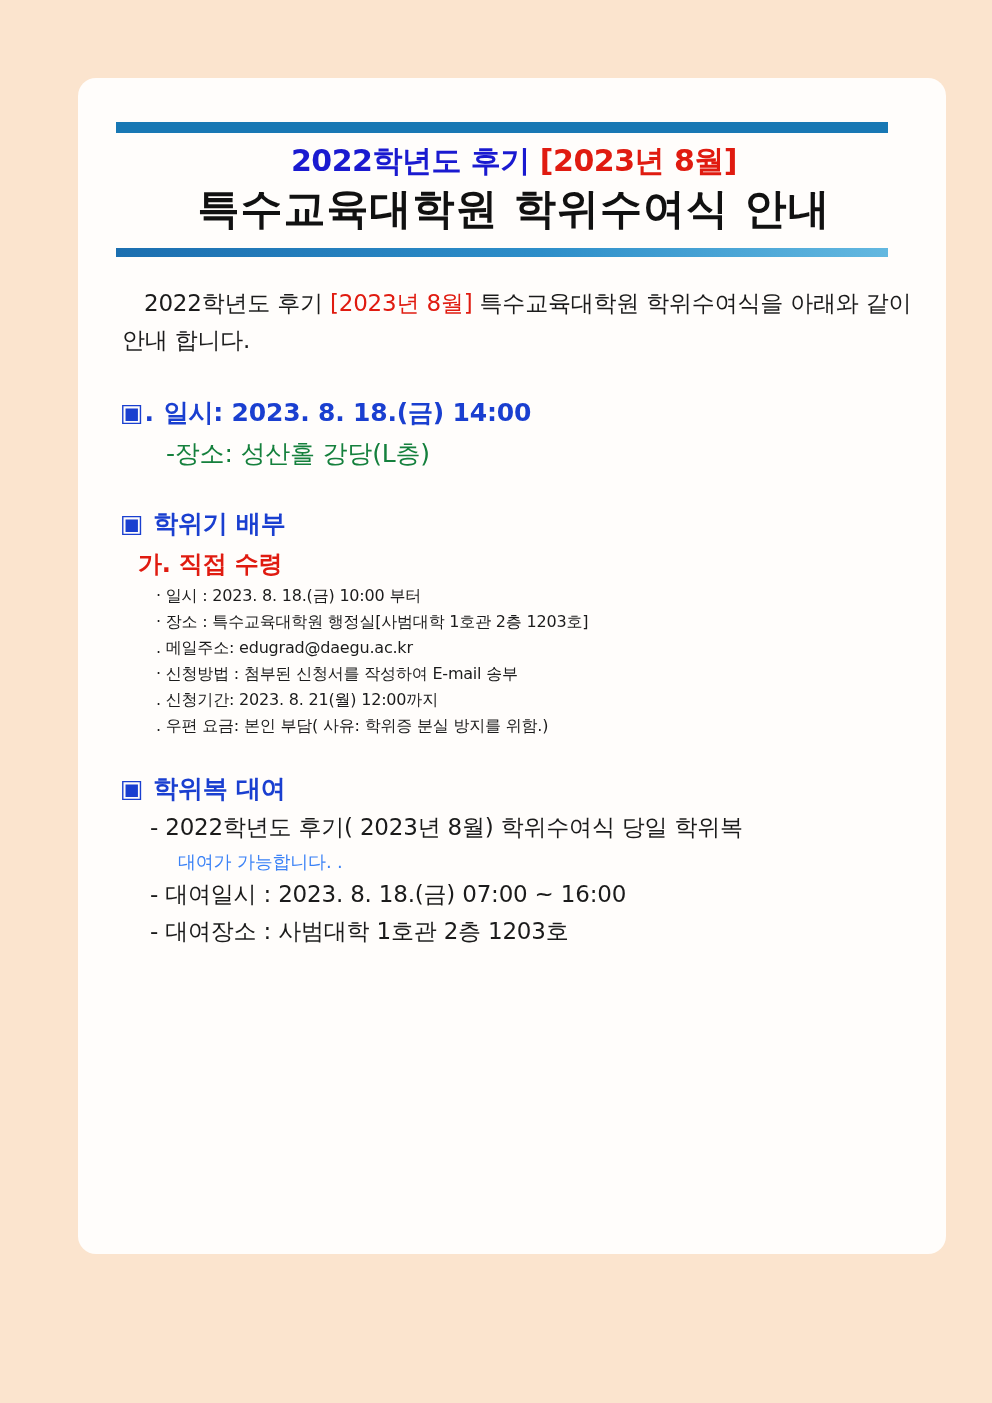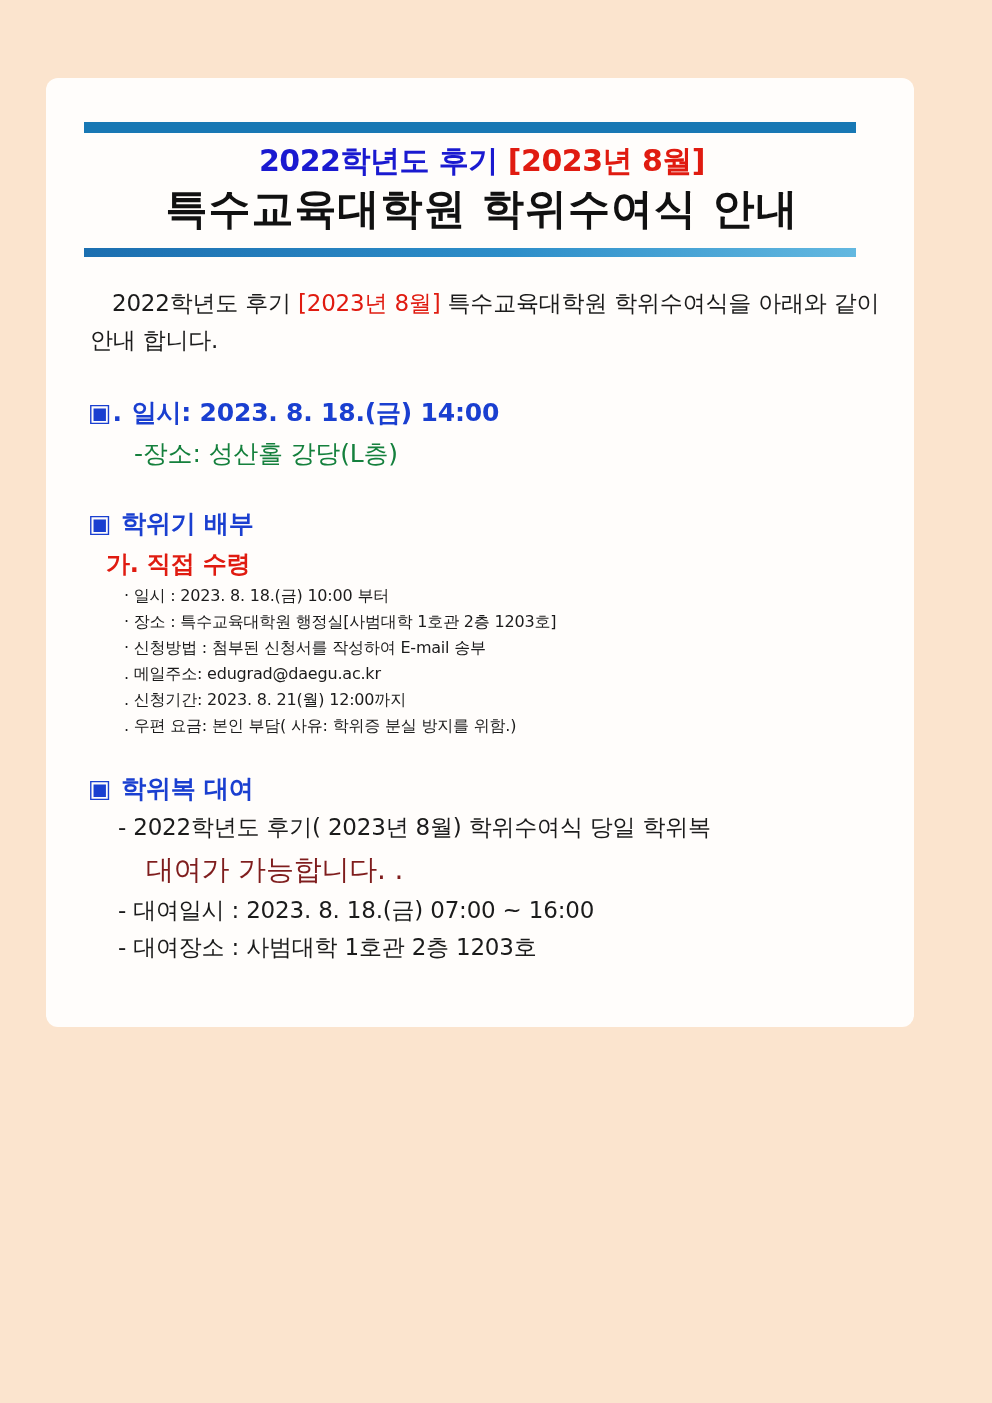--- a/index.html
+++ b/index.html
@@ -8,26 +8,26 @@
   }
   body {
     width: 992px;
     height: 1403px;
     background: #fbe4ce;
     font-family: "DejaVu Sans", "Liberation Sans", sans-serif;
     overflow: hidden;
   }
   .page {
     position: absolute;
-    left: 46px;
+    left: 78px;
     top: 78px;
     width: 868px;
-    height: 949px;
+    height: 1176px;
     background: #fffdfb;
-    border-radius: 12px;
+    border-radius: 18px;
   }
   .inner {
     position: absolute;
     left: 38px;
     top: 44px;
     right: 34px;
   }
   .rule-top {
     height: 11px;
     background: #1878b4;
@@ -98,22 +98,22 @@
     font-size: 16px;
     color: #1b1b1b;
   }
   .dash-line {
     margin-left: 34px;
     font-size: 23px;
     color: #1b1b1b;
   }
   .dash-cont {
     margin-left: 62px;
-    font-size: 28px;
-    color: #7f1d1d;
+    font-size: 18px;
+    color: #3b82f6;
   }
   .attach {
     margin-left: 4px;
     font-size: 23px;
     color: #1b1b1b;
   }
 </style>
 </head>
 <body>
 
@@ -152,22 +152,22 @@
 
       <div class="h-blue">
         <span class="marker">▣</span>
         <span>학위기 배부</span>
       </div>
 
       <div class="h-red">가. 직접 수령</div>
       <div class="bullet-line">· 일시 : 2023.  8. 18.(금) 10:00 부터</div>
       <div class="bullet-line">· 장소 : 특수교육대학원 행정실[사범대학 1호관 2층 1203호]</div>
 
+      <div class="bullet-line">. 메일주소: edugrad@daegu.ac.kr</div>
       <div class="bullet-line">· 신청방법 : 첨부된 신청서를 작성하여 E-mail 송부</div>
-      <div class="bullet-line">. 메일주소: edugrad@daegu.ac.kr</div>
       <div class="bullet-line">. 신청기간: 2023. 8.  21(월)  12:00까지</div>
       <div class="bullet-line">. 우편 요금: 본인 부담( 사유: 학위증 분실 방지를 위함.)</div>
 
       <div class="gap-md"></div>
 
       <div class="h-blue">
         <span class="marker">▣</span>
         <span>학위복 대여</span>
       </div>
       <div class="dash-line">- 2022학년도 후기( 2023년 8월) 학위수여식 당일 학위복</div>

